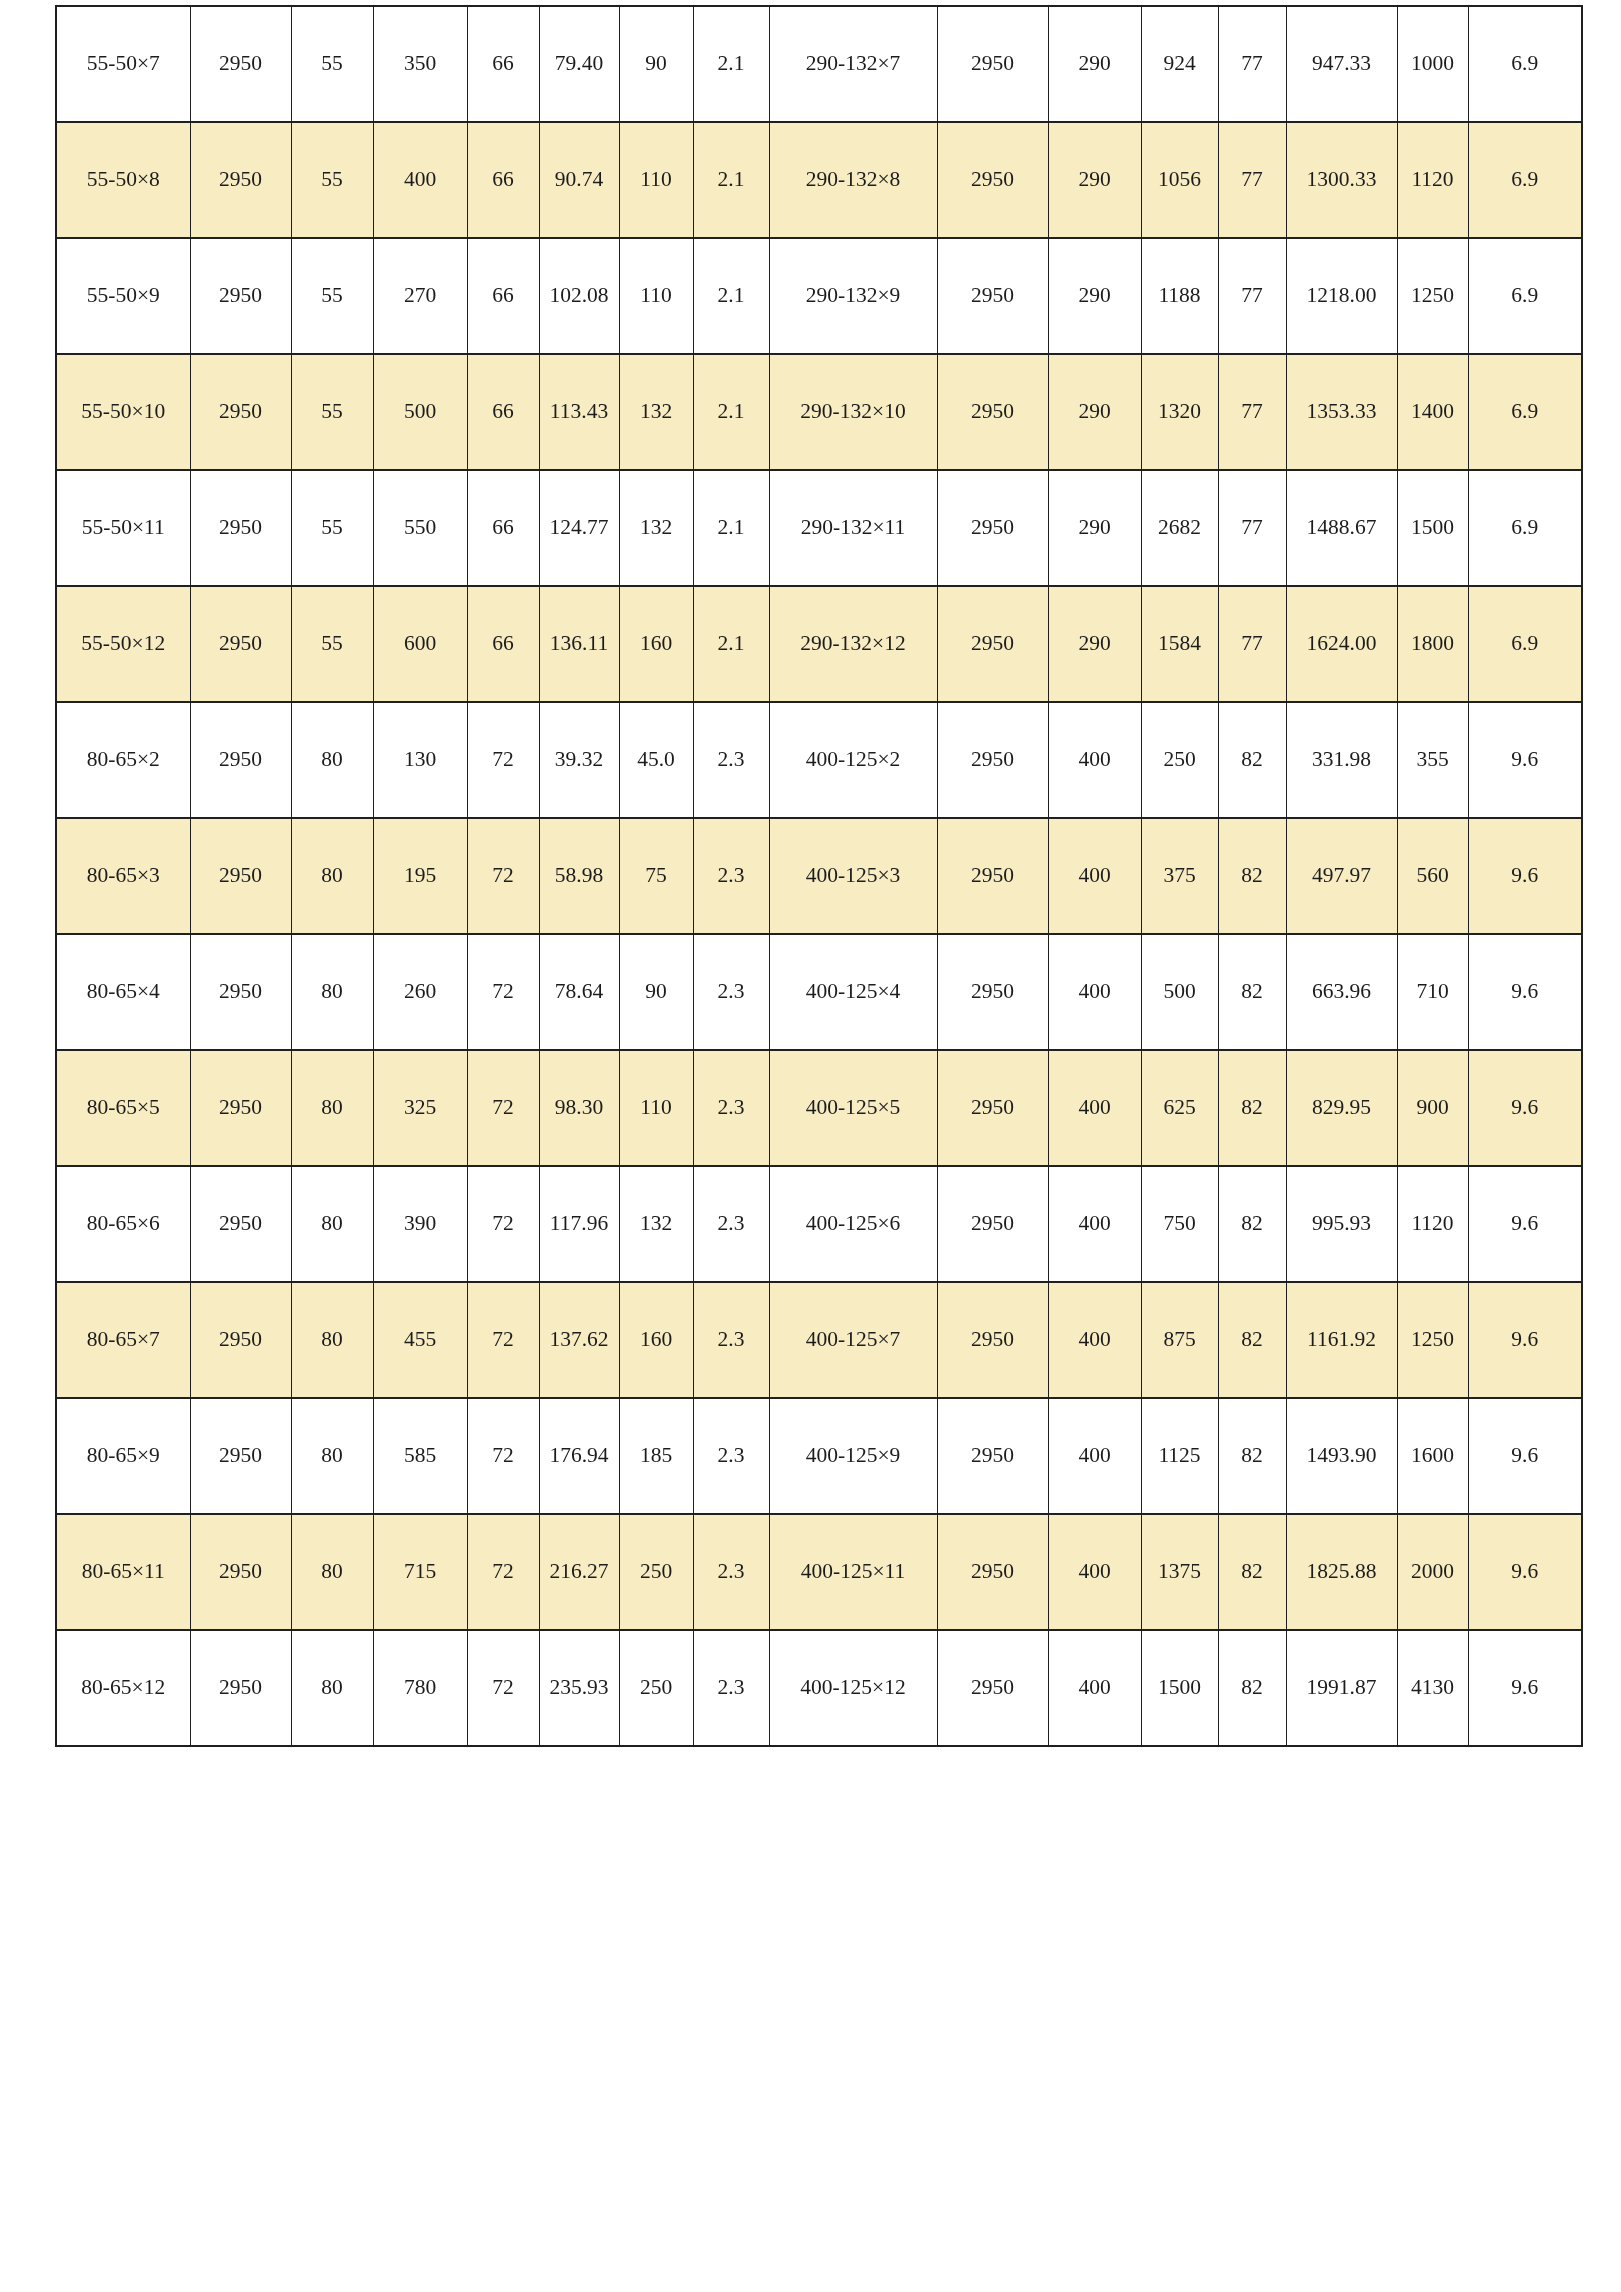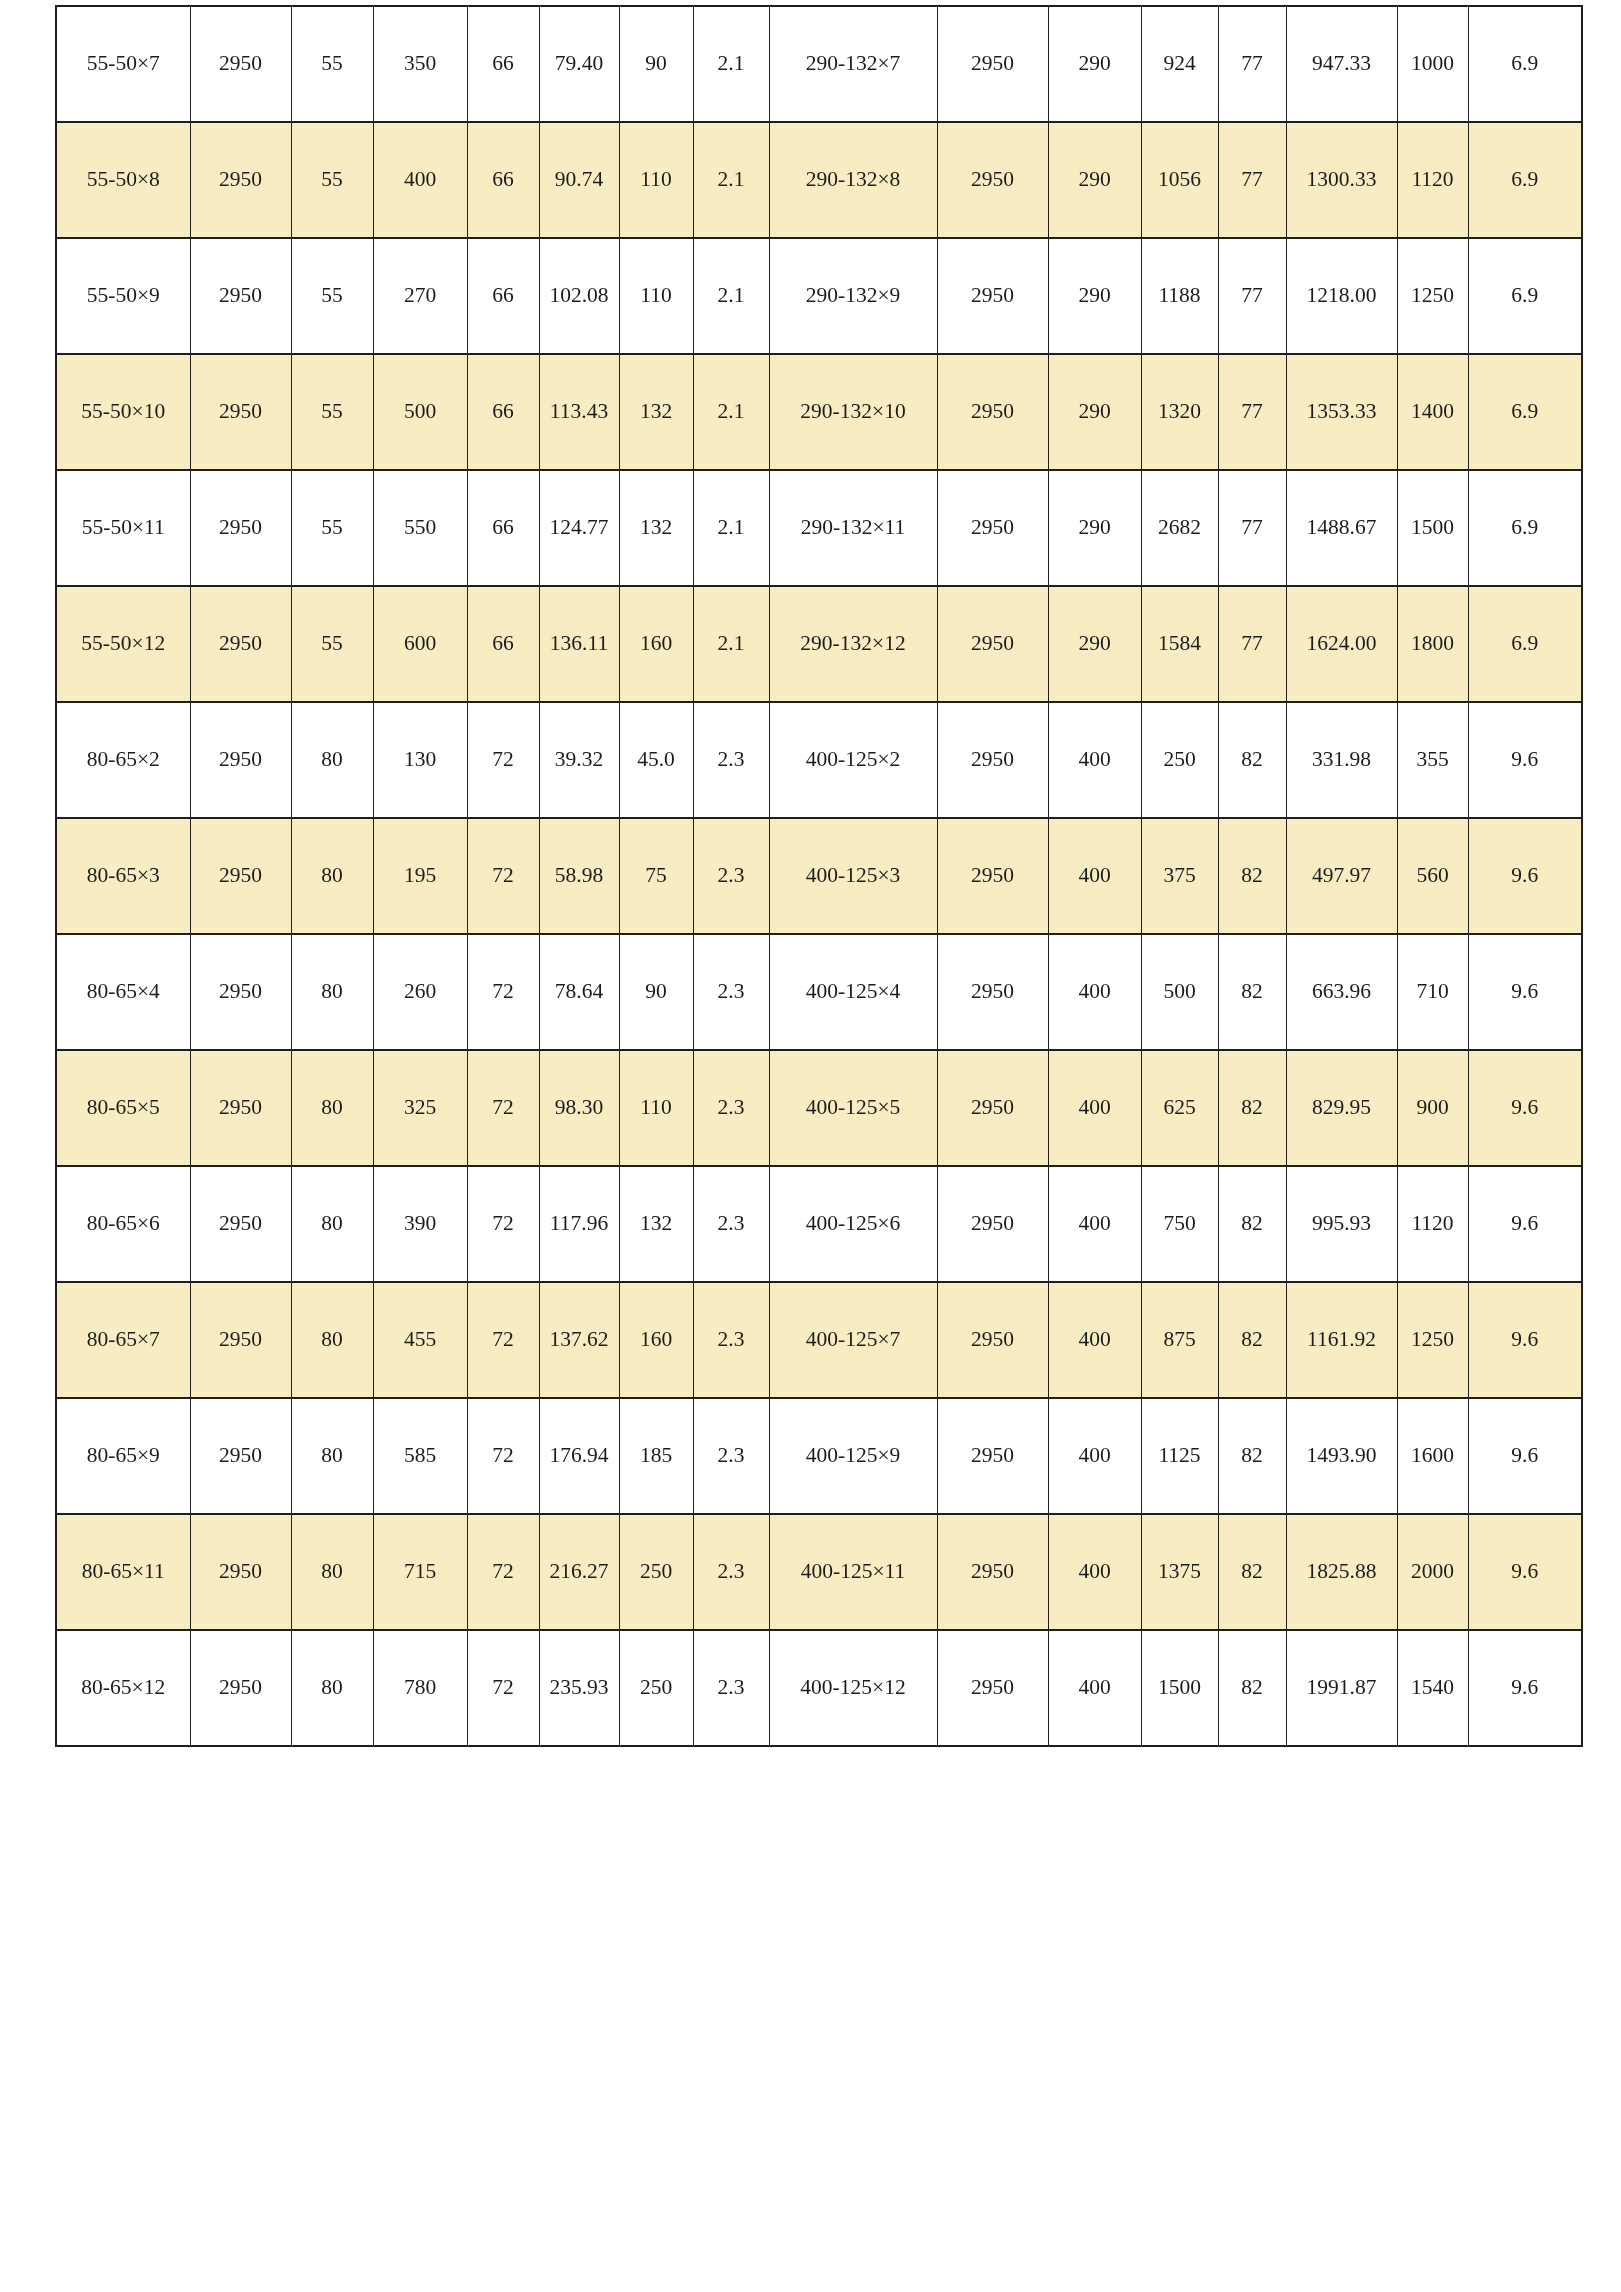--- a/index.html
+++ b/index.html
@@ -329,19 +329,19 @@
           <td>72</td>
           <td>235.93</td>
           <td>250</td>
           <td>2.3</td>
           <td>400-125×12</td>
           <td>2950</td>
           <td>400</td>
           <td>1500</td>
           <td>82</td>
           <td>1991.87</td>
-          <td>1540</td>
+          <td>4130</td>
           <td>9.6</td>
         </tr>
       </tbody>
   </table>
 </div>
 
 
 </body></html>

